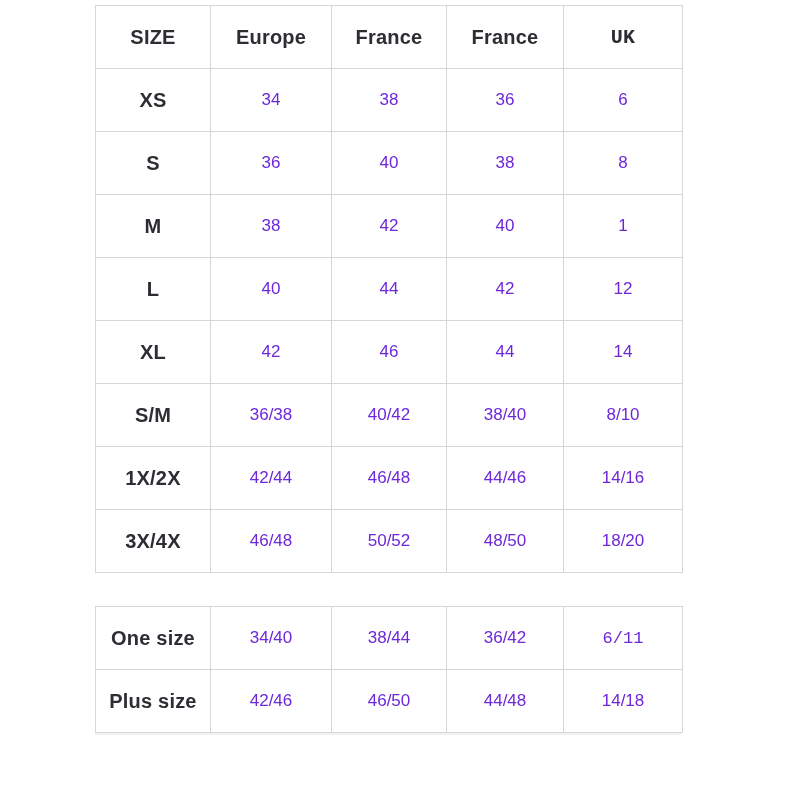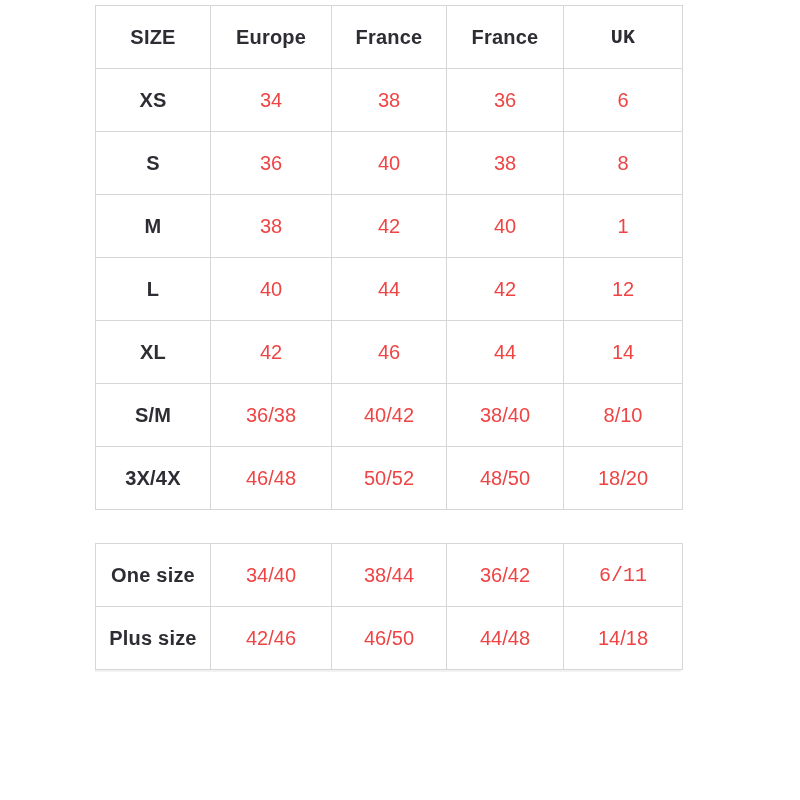--- a/index.html
+++ b/index.html
@@ -40,22 +40,22 @@
   .col-france { width: 116px; }
   .col-uk     { width: 118px; font-family: Liberation Mono, monospace; }
   .hdr, .lbl {
     font-weight: bold;
     font-size: 20px;
     color: #2d2d33;
     letter-spacing: 0.2px;
   }
   .val {
     font-weight: normal;
-    font-size: 20px;
-    color: #ef4444;
+    font-size: 17px;
+    color: #6d28d9;
   }
   .bottom-line {
     height: 2px;
     background: #f2f2f2;
   }
 </style>
 </head>
 <body>
 
 <div class="chart-area">
@@ -105,20 +105,27 @@
       <td class="val">14</td>
     </tr>
     <tr>
       <td class="lbl">S/M</td>
       <td class="val">36/38</td>
       <td class="val">40/42</td>
       <td class="val">38/40</td>
       <td class="val">8/10</td>
     </tr>
     <tr>
+      <td class="lbl">1X/2X</td>
+      <td class="val">42/44</td>
+      <td class="val">46/48</td>
+      <td class="val">44/46</td>
+      <td class="val">14/16</td>
+    </tr>
+    <tr>
       <td class="lbl">3X/4X</td>
       <td class="val">46/48</td>
       <td class="val">50/52</td>
       <td class="val">48/50</td>
       <td class="val">18/20</td>
     </tr>
   </tbody>
     </table>
 
   <div class="gap"></div>

